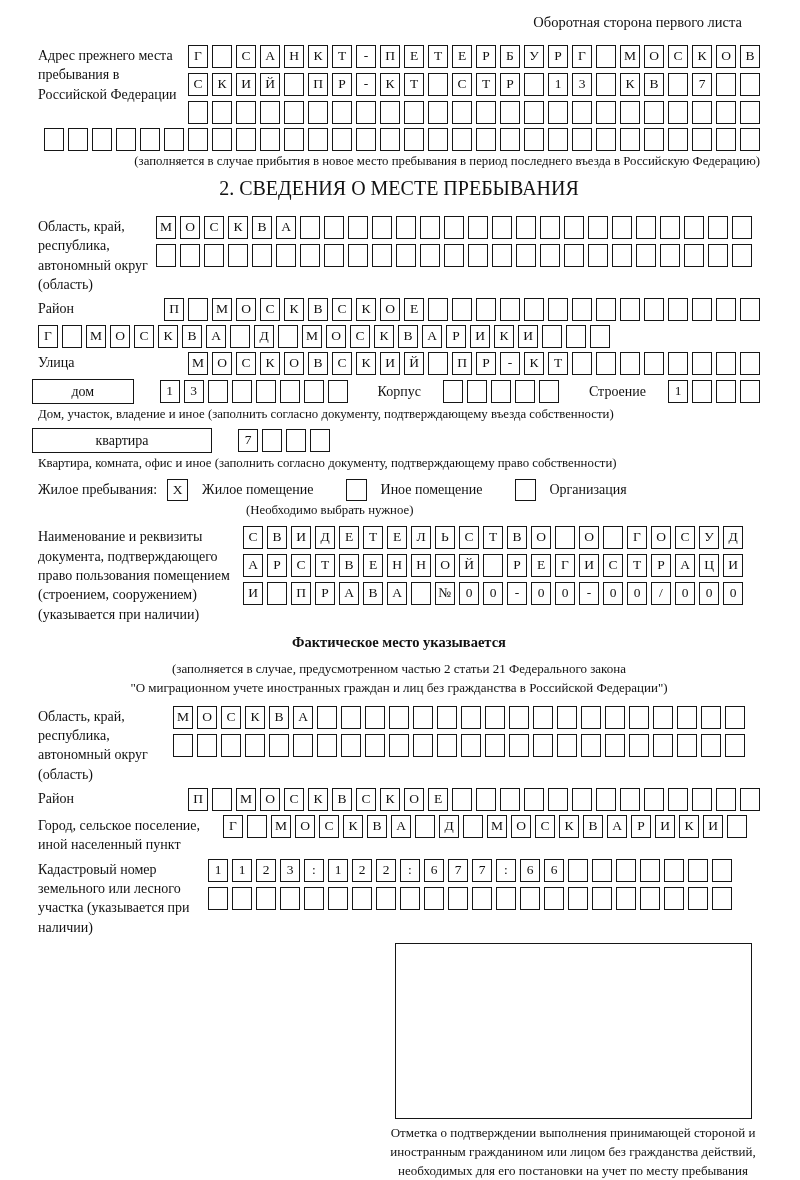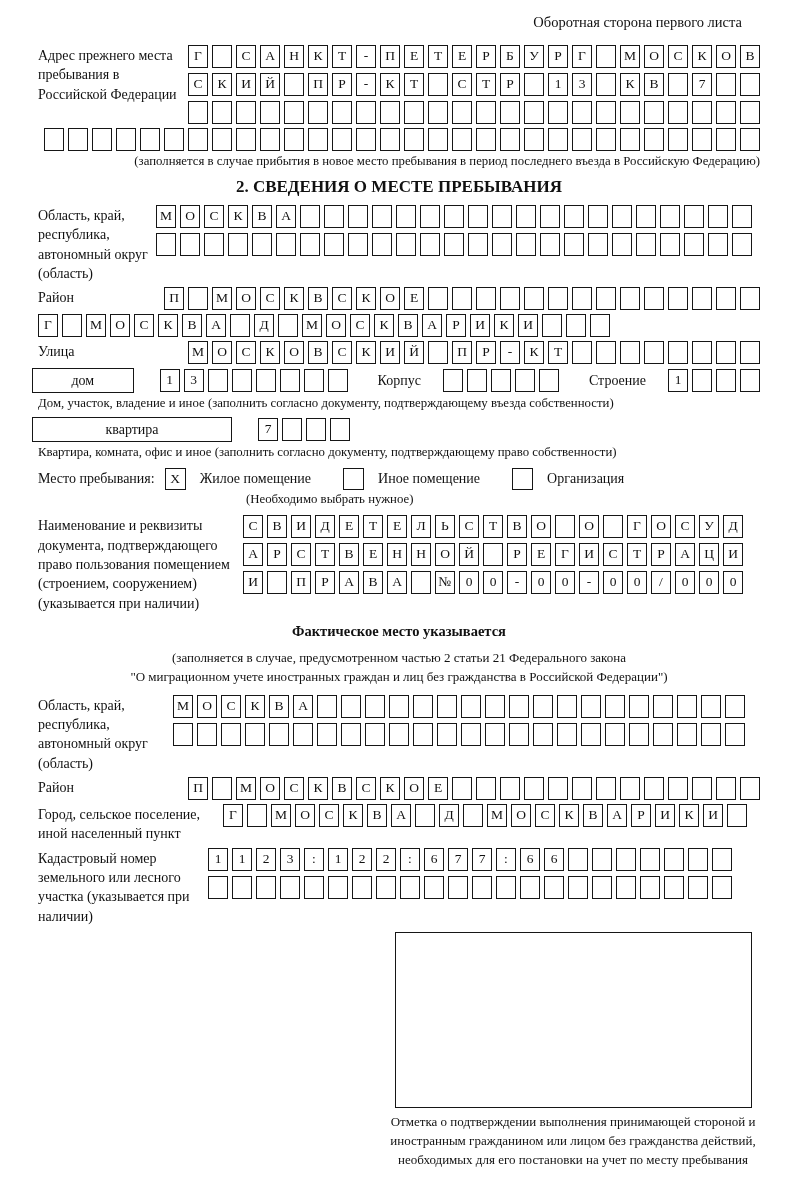--- a/index.html
+++ b/index.html
@@ -19,30 +19,30 @@
 
   .cells { display:flex; gap:4px; justify-content:flex-end; }
   .cell {
     width:20px; height:23px; flex:0 0 20px;
     border:1.6px solid #161616;
     text-align:center; font-size:13.5px; line-height:20px;
     font-family:"Liberation Serif","DejaVu Serif",serif;
   }
   .caption { font-size:12.8px; margin:3px 0 6px 0; }
   .caption.center { text-align:right; }
-  .sec-title { text-align:center; font-weight:bold; font-size:17px; margin:8px 0 8px 0; }
+  .sec-title { text-align:center; font-weight:normal; font-size:20px; margin:8px 0 16px 0; }
 
   .houseRow { display:flex; align-items:center; gap:16px; margin:2px 0 2px -6px; }
   .typebox {
     border:1.6px solid #161616; height:25px;
     display:flex; align-items:center; justify-content:center;
     font-size:14px; padding:0 8px;
   }
   .typebox.dom { width:168px; margin-right:10px; }
-  .typebox.kv  { width:200px; margin-right:10px; }
+  .typebox.kv  { width:180px; margin-right:10px; }
   .inline-lab { font-size:14px; padding:0 6px 0 14px; }
 
   .chkRow { display:flex; align-items:center; margin:8px 0 2px 0; }
   .chkRow .lead { font-size:14px; }
   .chkbox {
     width:21px; height:22px; border:1.6px solid #161616;
     text-align:center; font-size:13.5px; line-height:19px;
     margin:0 14px 0 10px; flex:0 0 21px;
   }
   .optlab { font-size:14px; margin-right:22px; }
@@ -374,21 +374,21 @@
   <div class="cells">
       <span class="cell">7</span>
       <span class="cell"></span>
       <span class="cell"></span>
       <span class="cell"></span>
     </div>
 </div>
 <div class="caption">Квартира, комната, офис и иное (заполнить согласно документу, подтверждающему право собственности)</div>
 
 <div class="chkRow">
-  <span class="lead">Место пребывания:</span>
+  <span class="lead">Жилое пребывания:</span>
   <span class="chkbox">X</span>
   <span class="optlab">Жилое помещение</span>
   <span class="chkbox"></span>
   <span class="optlab">Иное помещение</span>
   <span class="chkbox"></span>
   <span class="optlab">Организация</span>
 </div>
 <div class="chk-note">(Необходимо выбрать нужное)</div>
 
 <div class="field">

